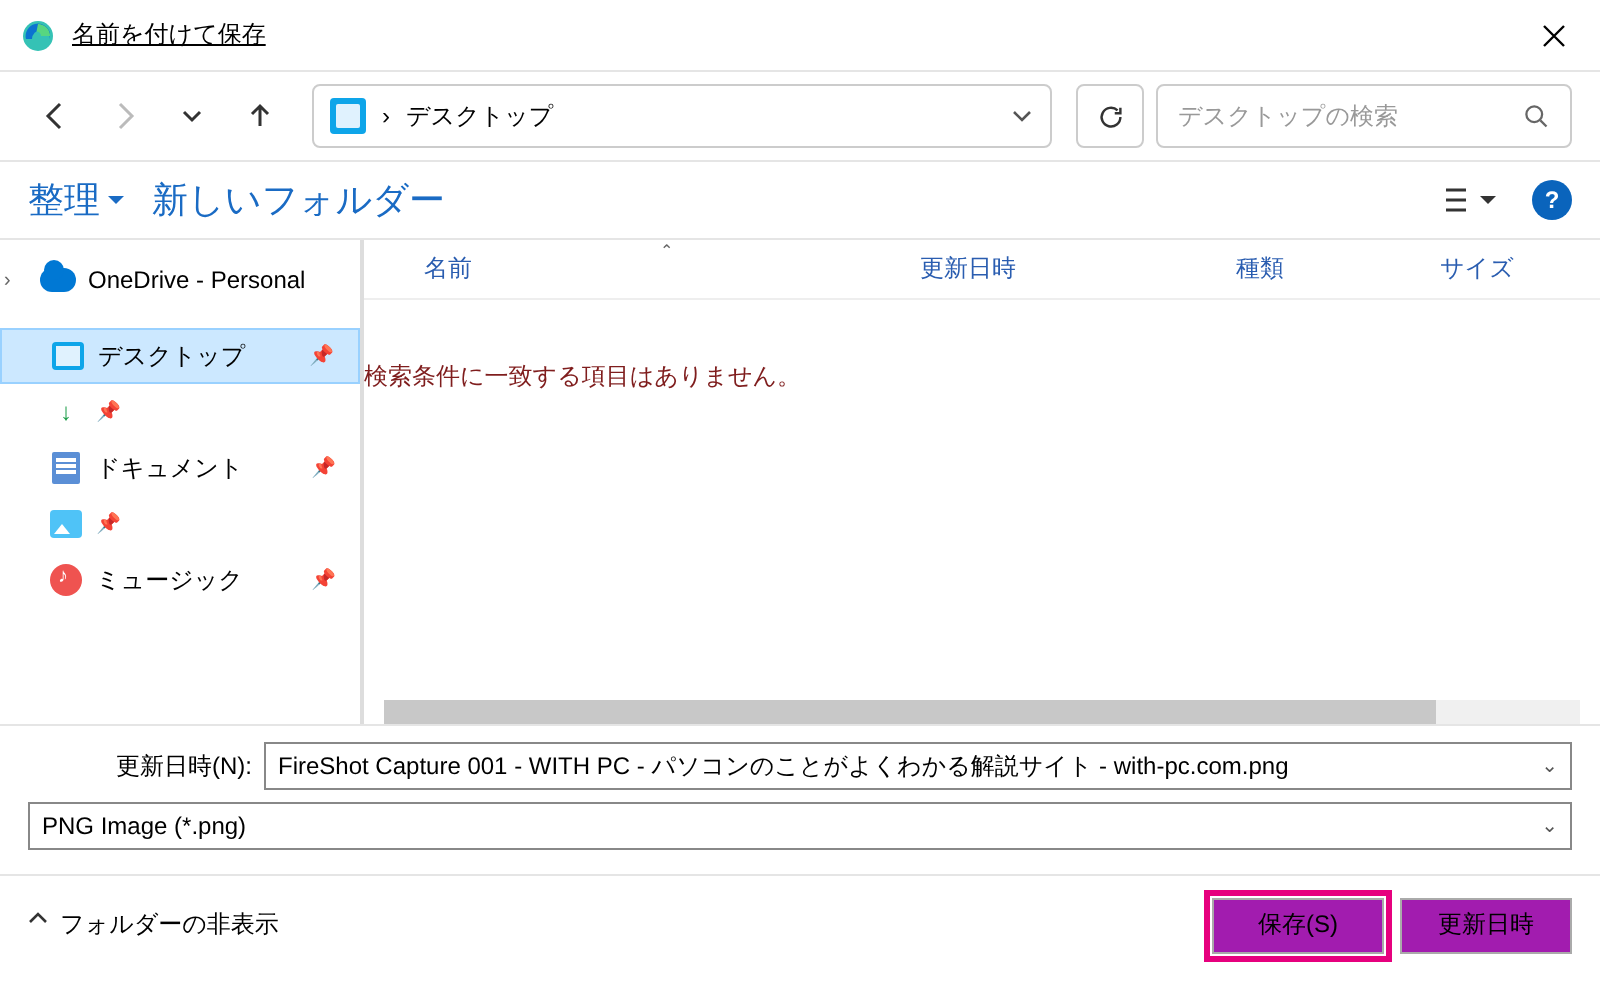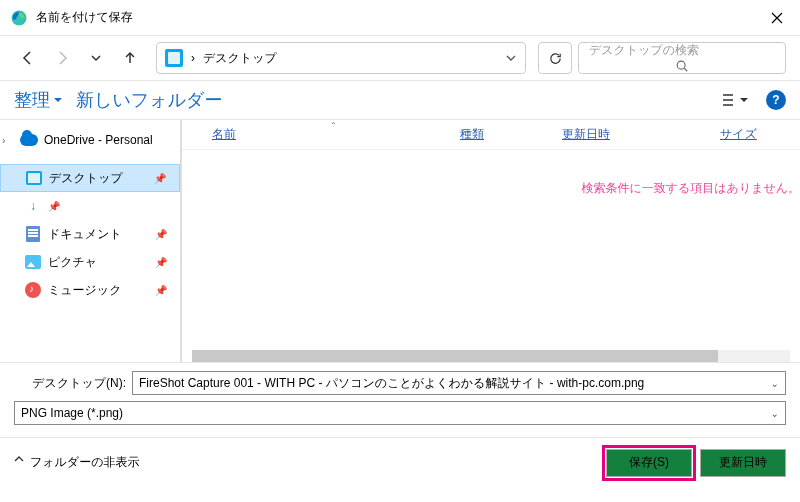--- a/index.html
+++ b/index.html
@@ -1,33 +1,33 @@
 <!DOCTYPE html>
 <html><head>
 <meta charset="utf-8">
 <style>
 * { box-sizing: border-box; margin: 0; padding: 0; font-family: "Yu Gothic UI", "Meiryo", sans-serif; }
 body { background: #fff; width: 800px; height: 502px; overflow: hidden; font-size: 12px; color: #000; }
 
 .titlebar { height: 36px; display: flex; align-items: center; justify-content: space-between; padding: 0 0 0 10px; border-bottom: 1px solid #e5e5e5; }
 .titlebar-left { display: flex; align-items: center; gap: 8px; }
 .edge-icon { width: 18px; height: 18px; }
-.title-text { font-size: 12px; }
+.title-text { font-size: 12px; text-decoration: underline; }
 .close-btn { width: 46px; height: 36px; display: flex; align-items: center; justify-content: center; cursor: pointer; }
 
 .navbar { height: 44px; display: flex; align-items: center; padding: 0 14px; gap: 6px; }
 .nav-btn { width: 28px; height: 28px; display: flex; align-items: center; justify-content: center; color: #555; cursor: pointer; border-radius: 4px; }
 .nav-btn.disabled { color: #bbb; }
 .addr-bar { flex: 1; height: 32px; border: 1px solid #ccc; border-radius: 4px; display: flex; align-items: center; padding: 0 8px; gap: 8px; margin: 0 6px; }
 .folder-chip { width: 18px; height: 18px; background: #0ea5e9; border-radius: 2px; position: relative; }
 .folder-chip::after { content: ""; position: absolute; inset: 3px; background: #e0f2fe; border-radius: 1px; }
 .addr-text { font-size: 12px; }
 .addr-chev { margin-left: auto; color: #666; }
 .refresh-btn { width: 34px; height: 32px; display: flex; align-items: center; justify-content: center; border: 1px solid #ccc; border-radius: 4px; cursor: pointer; }
-.search-box { width: 208px; height: 32px; border: 1px solid #ccc; border-radius: 4px; display: flex; align-items: center; padding: 0 10px; justify-content: space-between; color: #777; flex-direction: column; }
+.search-box { width: 208px; height: 32px; border: 1px solid #ccc; border-radius: 4px; display: flex; align-items: center; padding: 0 10px; justify-content: space-between; color: #777; }
 .search-box input { border: none; outline: none; width: 100%; font-size: 12px; color: #000; }
 .search-box input::placeholder { color: #999; }
 
 .toolbar { height: 40px; border-top: 1px solid #e5e5e5; border-bottom: 1px solid #e5e5e5; display: flex; align-items: center; padding: 0 14px; gap: 14px; }
 .tool-link { color: #1a6bc4; font-size: 18px; cursor: pointer; display: flex; align-items: center; gap: 4px; }
 .tool-right { margin-left: auto; display: flex; align-items: center; gap: 12px; }
 .view-btn { display: flex; align-items: center; gap: 2px; color: #333; cursor: pointer; padding: 4px 6px; }
 .help-btn { width: 20px; height: 20px; border-radius: 50%; background: #0a64bc; color: #fff; display: flex; align-items: center; justify-content: center; font-size: 12px; font-weight: bold; cursor: pointer; }
 
 .body-area { display: flex; height: 242px; }
@@ -48,41 +48,41 @@
 .download-icon { color: #1e9e4a; font-weight: bold; }
 .docs-icon { width: 14px; height: 16px; background: #5b8fd6; border-radius: 1px; position: relative; }
 .docs-icon::after { content: ""; position: absolute; left: 2px; right: 2px; top: 3px; height: 2px; background: #fff; box-shadow: 0 3px 0 #fff, 0 6px 0 #fff; }
 .pics-icon { width: 16px; height: 14px; background: #4fc3f7; border-radius: 2px; position: relative; }
 .pics-icon::after { content: ""; position: absolute; bottom: 2px; left: 2px; width: 0; height: 0; border-left: 4px solid transparent; border-right: 4px solid transparent; border-bottom: 5px solid #fff; }
 .music-icon { width: 16px; height: 16px; background: #ef5350; border-radius: 50%; position: relative; }
 .music-icon::after { content: "♪"; position: absolute; color: #fff; font-size: 10px; left: 4px; top: 1px; }
 
 .content { flex: 1; position: relative; }
 .col-headers { height: 30px; display: flex; align-items: center; border-bottom: 1px solid #eee; padding-left: 30px; color: #2a5db0; font-size: 12px; }
-.col-h { cursor: pointer; display: flex; align-items: center; gap: 4px; text-decoration: underline; }
+.col-h { cursor: pointer; display: flex; align-items: center; gap: 4px; }
 .col-name { width: 248px; }
 .col-date { width: 158px; }
 .col-type { width: 102px; }
 .col-size { width: 50px; }
 .sort-ind { font-size: 8px; color: #666; position: absolute; top: 1px; left: 148px; }
-.empty-msg { text-align: right; color: #ec4899; margin-top: 30px; font-size: 12px; }
+.empty-msg { text-align: left; color: #7f1d1d; margin-top: 30px; font-size: 12px; }
 .hscroll { position: absolute; bottom: 0; left: 10px; right: 10px; height: 12px; background: #f0f0f0; }
 .hscroll-thumb { position: absolute; left: 0; width: 88%; height: 100%; background: #c8c8c8; }
 
 .fields { border-top: 1px solid #e5e5e5; padding: 8px 14px 6px; }
 .field-row { display: flex; align-items: center; margin-bottom: 6px; gap: 6px; }
 .field-label { width: 112px; text-align: right; font-size: 12px; }
 .field-input { flex: 1; height: 24px; border: 1px solid #888; padding: 0 6px; font-size: 12px; display: flex; align-items: center; justify-content: space-between; background: #fff; }
 .field-input input { border: none; outline: none; width: 100%; font-size: 12px; }
 .dd-arrow { color: #555; font-size: 10px; }
 
 .footer { height: 50px; border-top: 1px solid #e5e5e5; display: flex; align-items: center; padding: 0 14px; }
 .hide-folders { display: flex; align-items: flex-start; gap: 6px; cursor: pointer; font-size: 12px; }
 .footer-btns { margin-left: auto; display: flex; gap: 8px; }
-.btn { height: 28px; padding: 0 18px; border: 1px solid #aaa; background: #15803d; font-size: 12px; cursor: pointer; display: flex; align-items: center; justify-content: center; min-width: 86px; }
+.btn { height: 28px; padding: 0 18px; border: 1px solid #aaa; background: #a21caf; font-size: 12px; cursor: pointer; display: flex; align-items: center; justify-content: center; min-width: 86px; }
 .btn.primary-hl { outline: 3px solid #e6007e; outline-offset: 1px; }
 
 svg { display: block; }
 </style>
 </head>
 <body>
 
 <div class="titlebar">
   <div class="titlebar-left">
     <span class="edge-icon">
@@ -200,59 +200,58 @@
           <span class="docs-icon"></span>
         </span>
       <span class="tree-label">ドキュメント</span>
       <span class="pin">📌</span>
     </div>
     <div class="tree-item">
       <span class="tree-chev"></span>
       <span class="tree-icon">
           <span class="pics-icon"></span>
         </span>
-      <span class="tree-label">ピクチャ</span>
       <span class="pin">📌</span>
     </div>
     <div class="tree-item">
       <span class="tree-chev"></span>
       <span class="tree-icon">
           <span class="music-icon"></span>
         </span>
       <span class="tree-label">ミュージック</span>
       <span class="pin">📌</span>
     </div>
   </div>
 
   <div class="content">
     <div class="col-headers">
       <span class="sort-ind">⌃</span>
       <div class="col-h col-name">
           <span>名前</span>
         </div>
+      <div class="col-h col-date">
+          <span>更新日時</span>
+        </div>
       <div class="col-h col-type">
           <span>種類</span>
-        </div>
-      <div class="col-h col-date">
-          <span>更新日時</span>
         </div>
       <div class="col-h col-size">
           <span>サイズ</span>
         </div>
     </div>
     <div class="empty-msg">検索条件に一致する項目はありません。</div>
     <div class="hscroll">
         <div class="hscroll-thumb"></div>
       </div>
   </div>
 </div>
 
 <div class="fields">
   <div class="field-row">
-    <div class="field-label">デスクトップ(N):</div>
+    <div class="field-label">更新日時(N):</div>
     <div class="field-input">
       <input type="text" value="FireShot Capture 001 - WITH PC - パソコンのことがよくわかる解説サイト - with-pc.com.png" style="">
       <span class="dd-arrow">⌄</span>
     </div>
   </div>
   <div class="field-row">
     <div class="field-input">
       <span>PNG Image (*.png)</span>
       <span class="dd-arrow">⌄</span>
     </div>

